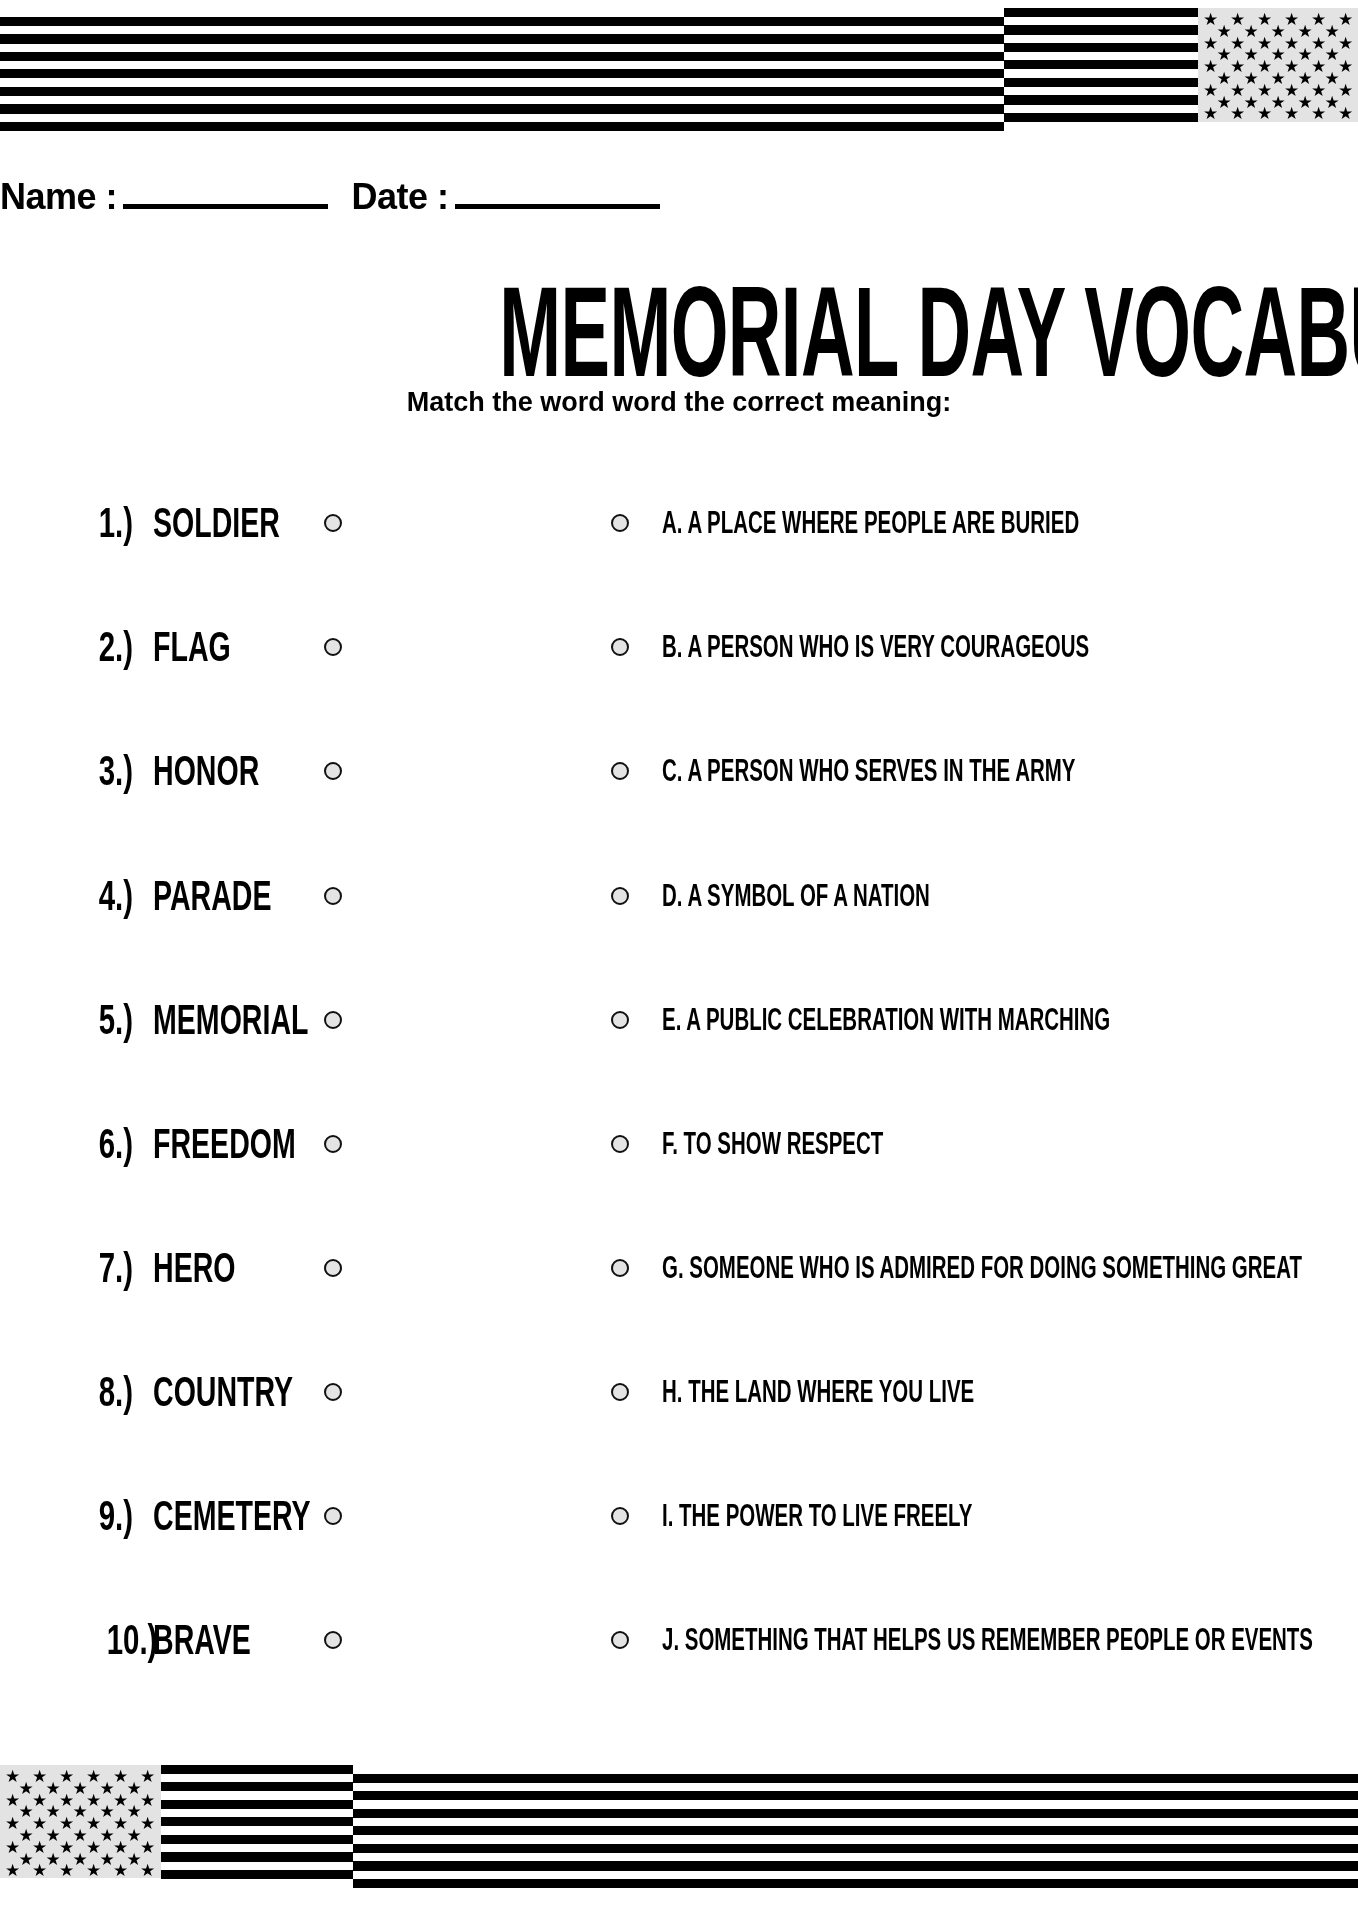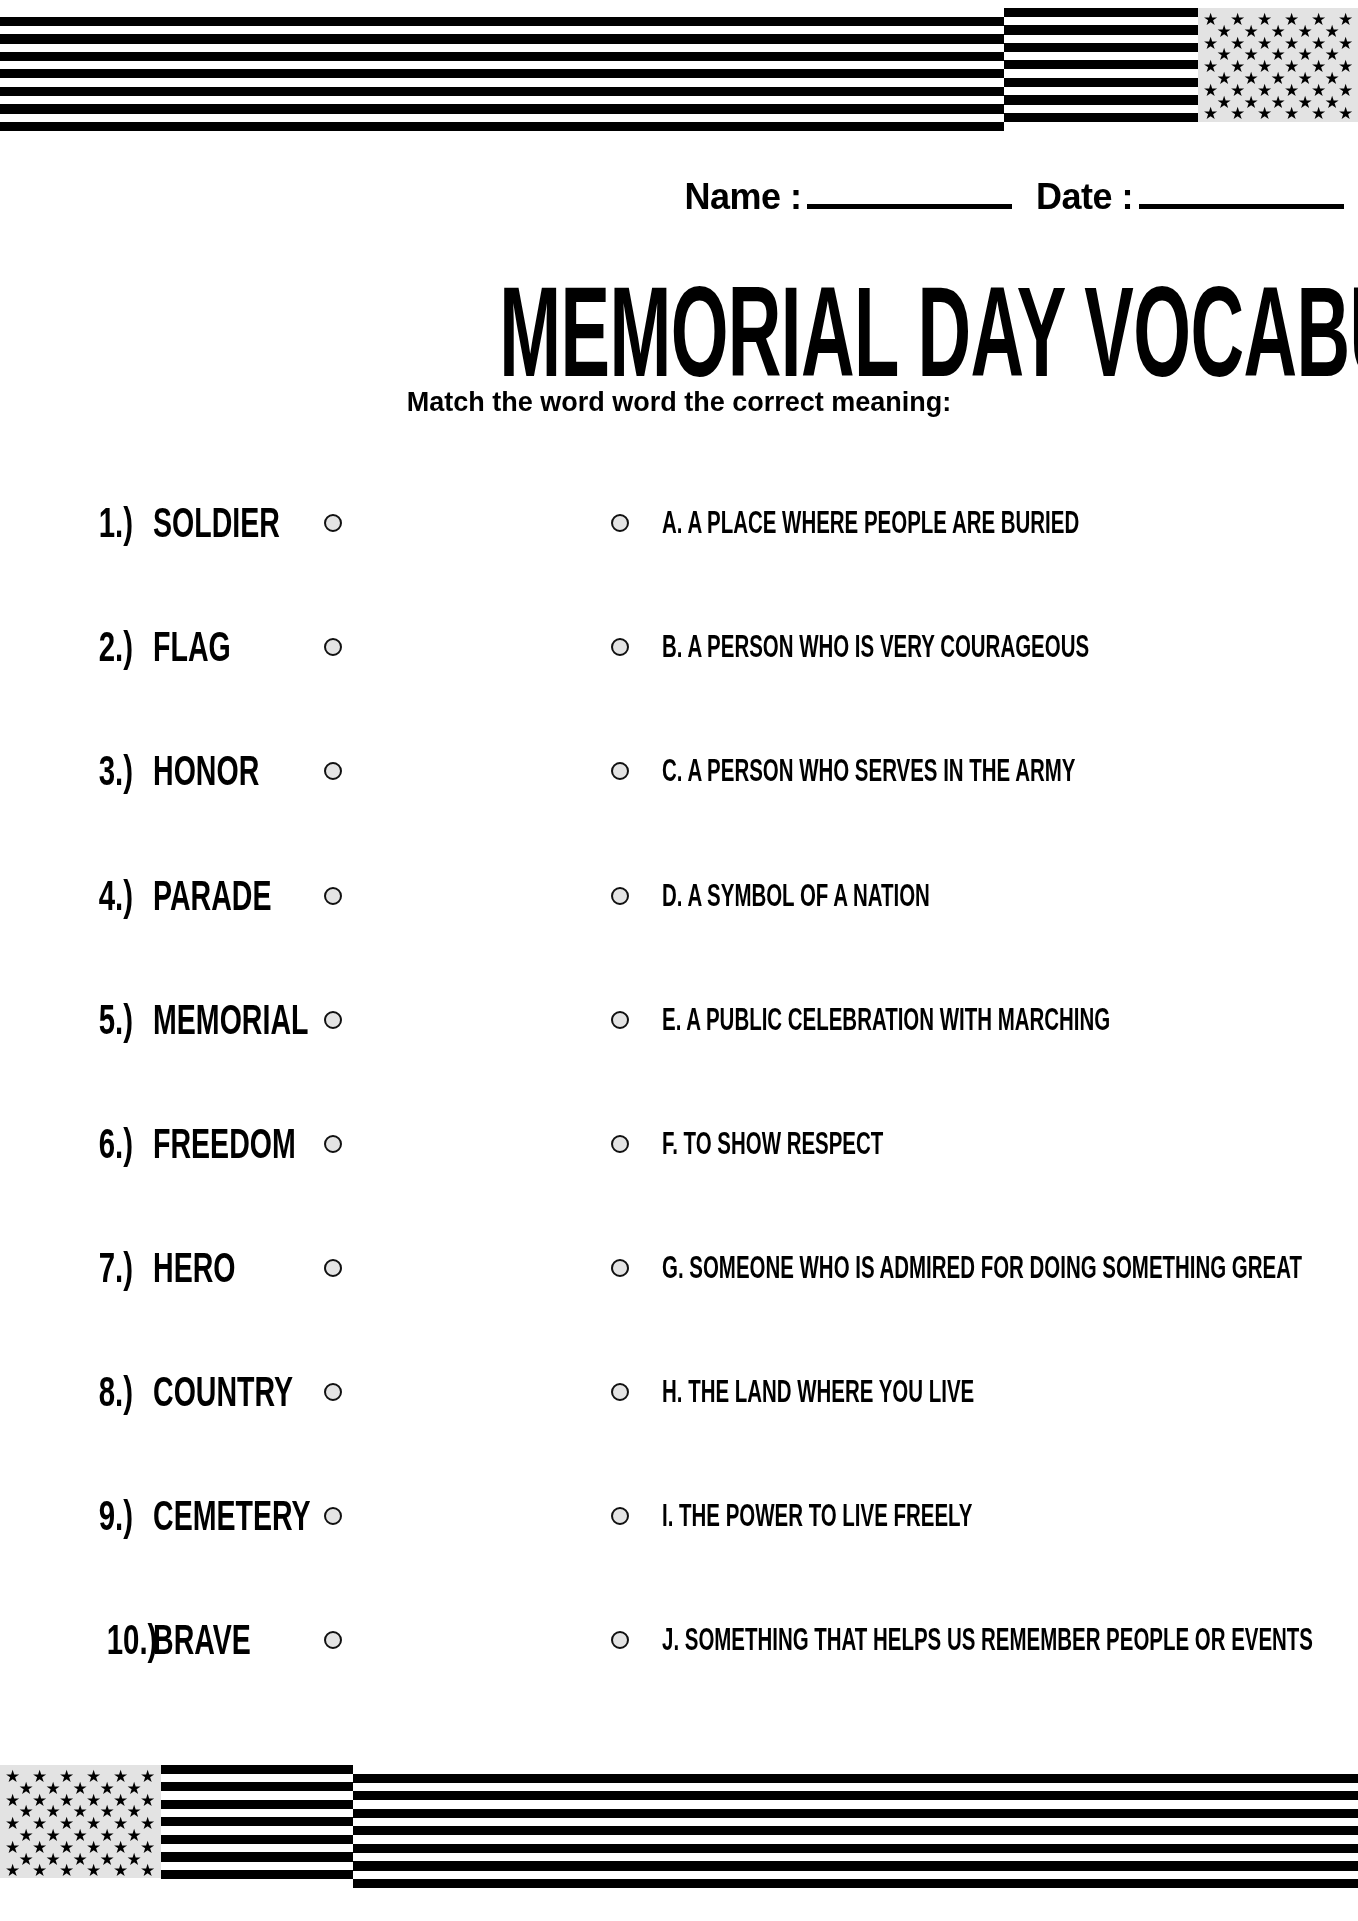--- a/index.html
+++ b/index.html
@@ -3,21 +3,21 @@
 <meta charset="utf-8">
 <style>
   html, body { margin: 0; padding: 0; background: #ffffff; }
   body { width: 1358px; height: 1921px; position: relative; overflow: hidden; font-family: "Liberation Sans", sans-serif; color: #000; }
 
   .flag-part { position: absolute; }
   .stripes { background: repeating-linear-gradient(to bottom, #000 0px, #000 9px, #fff 9px, #fff 17.5px); }
   .stars { background: #e3e3e3; overflow: hidden; }
   .stars .star { position: absolute; font-size: 17px; line-height: 17px; color: #000; font-family: "DejaVu Sans", sans-serif; }
 
-  .header-line { position: absolute; top: 176px; left: 0; width: 1358px; text-align: right; font-size: 36px; font-weight: bold; letter-spacing: -0.5px; white-space: nowrap; }
+  .header-line { position: absolute; top: 176px; left: 0; width: 1358px; text-align: left; font-size: 36px; font-weight: bold; letter-spacing: -0.5px; white-space: nowrap; }
   .header-line .blank { display: inline-block; width: 205px; border-bottom: 5px solid #000; height: 28px; margin: 0 14px 0 6px; vertical-align: baseline; }
 
   .title-wrap { position: absolute; top: 268px; left: 0; width: 1358px; text-align: center; }
   .title { display: inline-block; font-family: "Liberation Sans", sans-serif; font-weight: bold; font-size: 128px; line-height: 128px; letter-spacing: -1px; transform: scaleX(0.58); transform-origin: center; white-space: nowrap; }
 
   .subtitle { position: absolute; top: 387px; left: 0; width: 1358px; text-align: center; font-size: 27px; font-weight: bold; white-space: nowrap; }
 
   .row { position: absolute; left: 0; width: 1358px; height: 50px; }
   .num { position: absolute; right: 1225px; top: 0; font-weight: bold; font-size: 42px; line-height: 50px; transform: scaleX(0.7); transform-origin: right center; white-space: nowrap; }
   .word { position: absolute; left: 153px; top: 0; font-weight: bold; font-size: 42px; line-height: 50px; transform: scaleX(0.68); transform-origin: left center; white-space: nowrap; }

